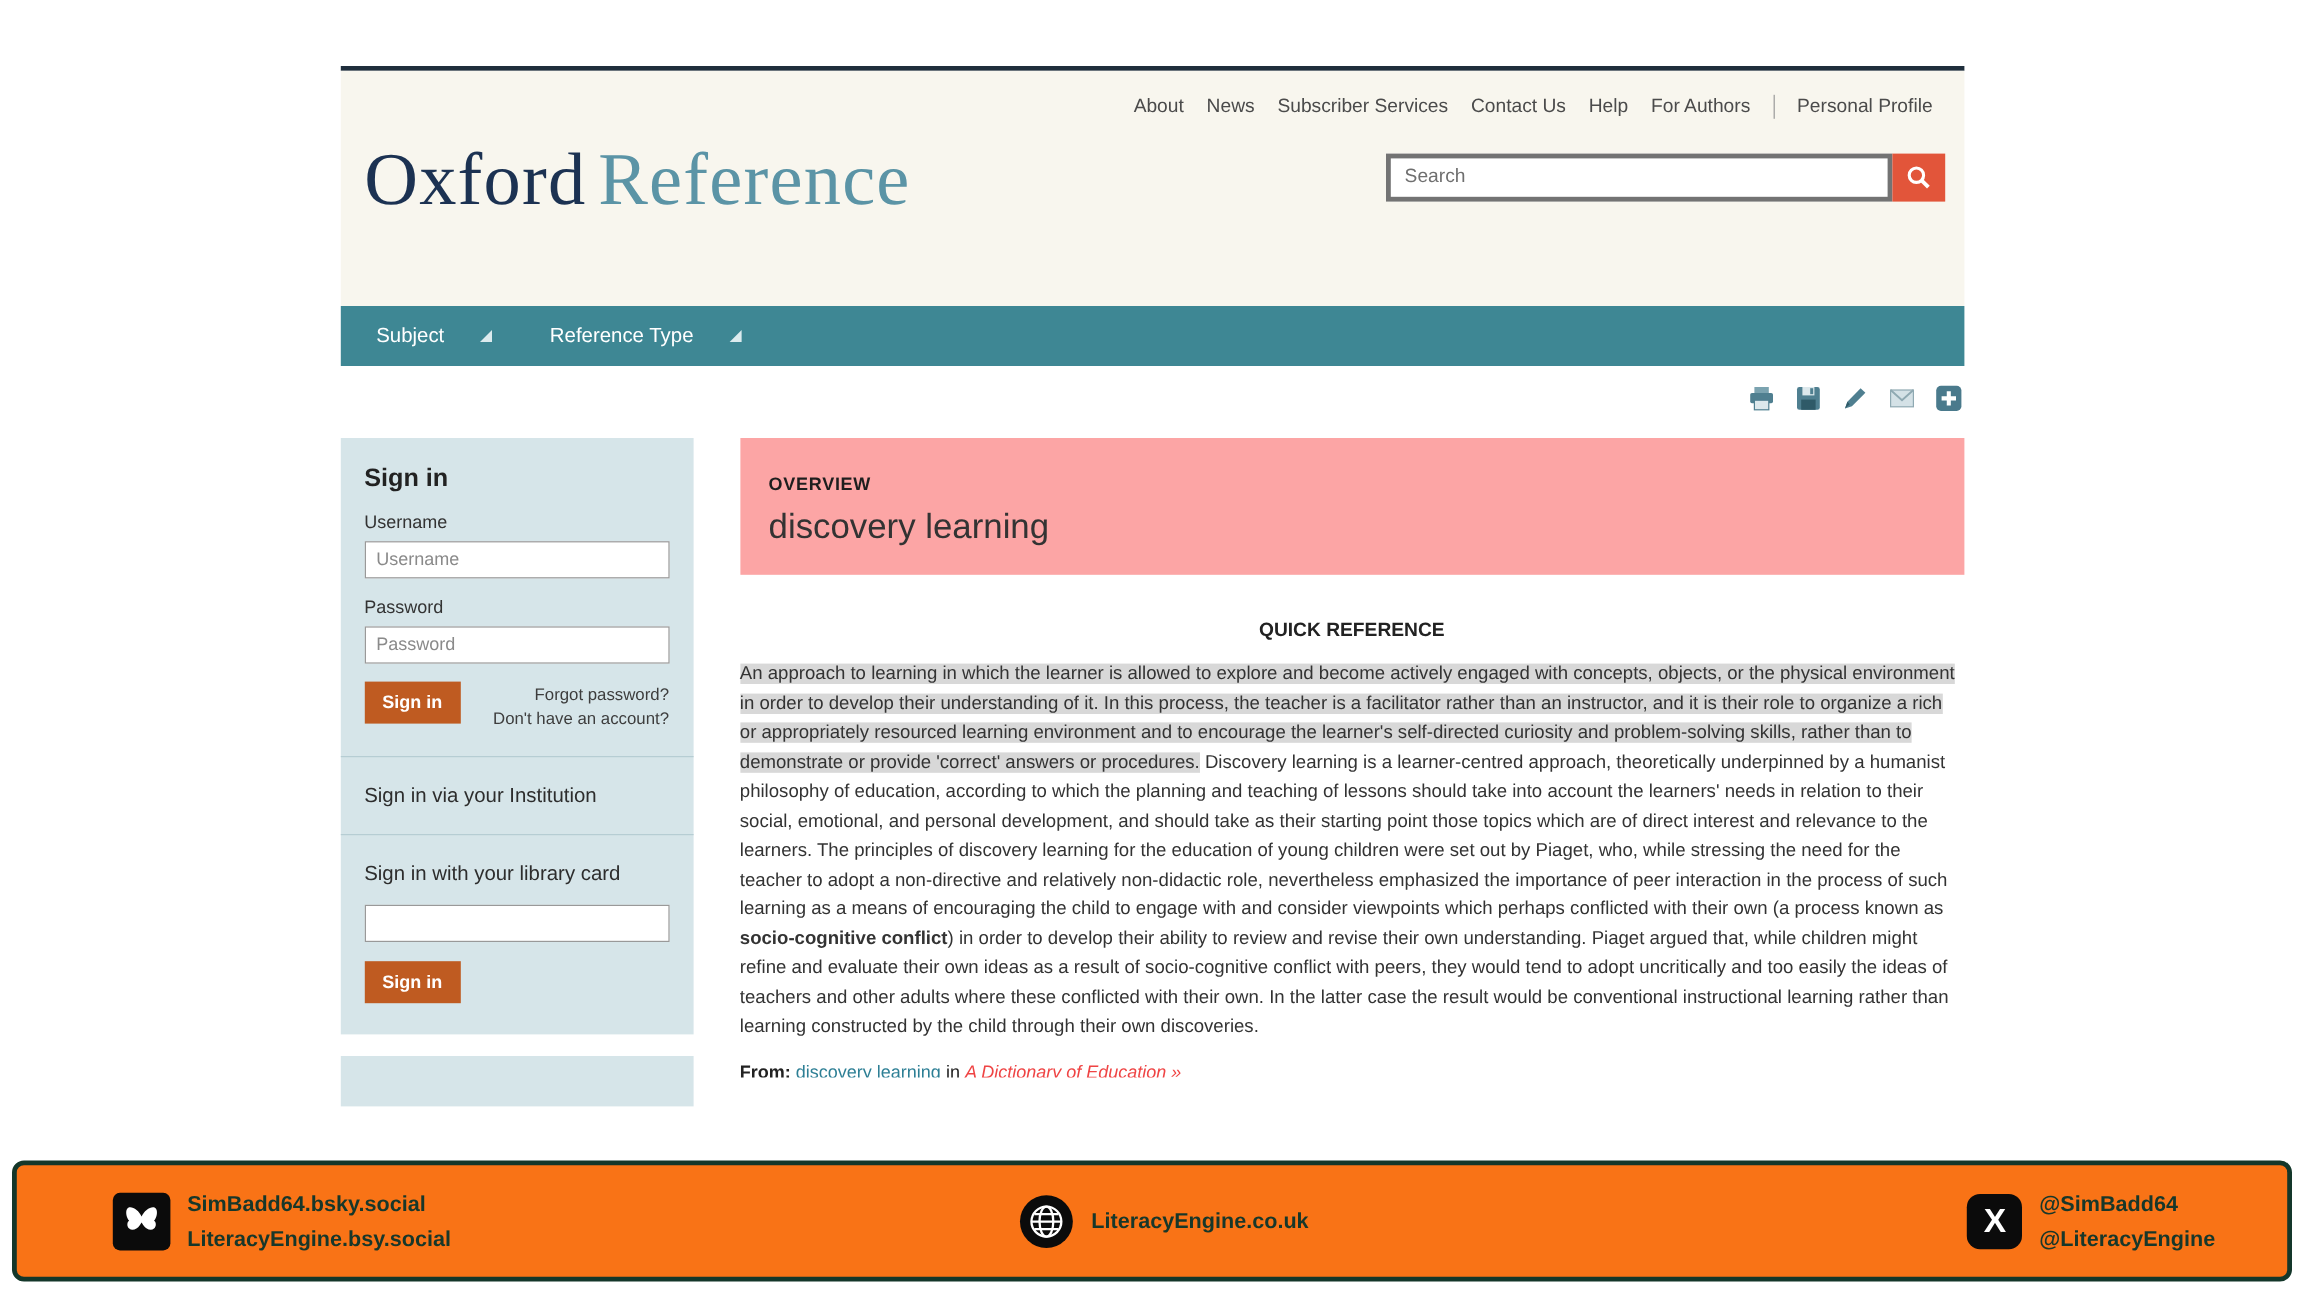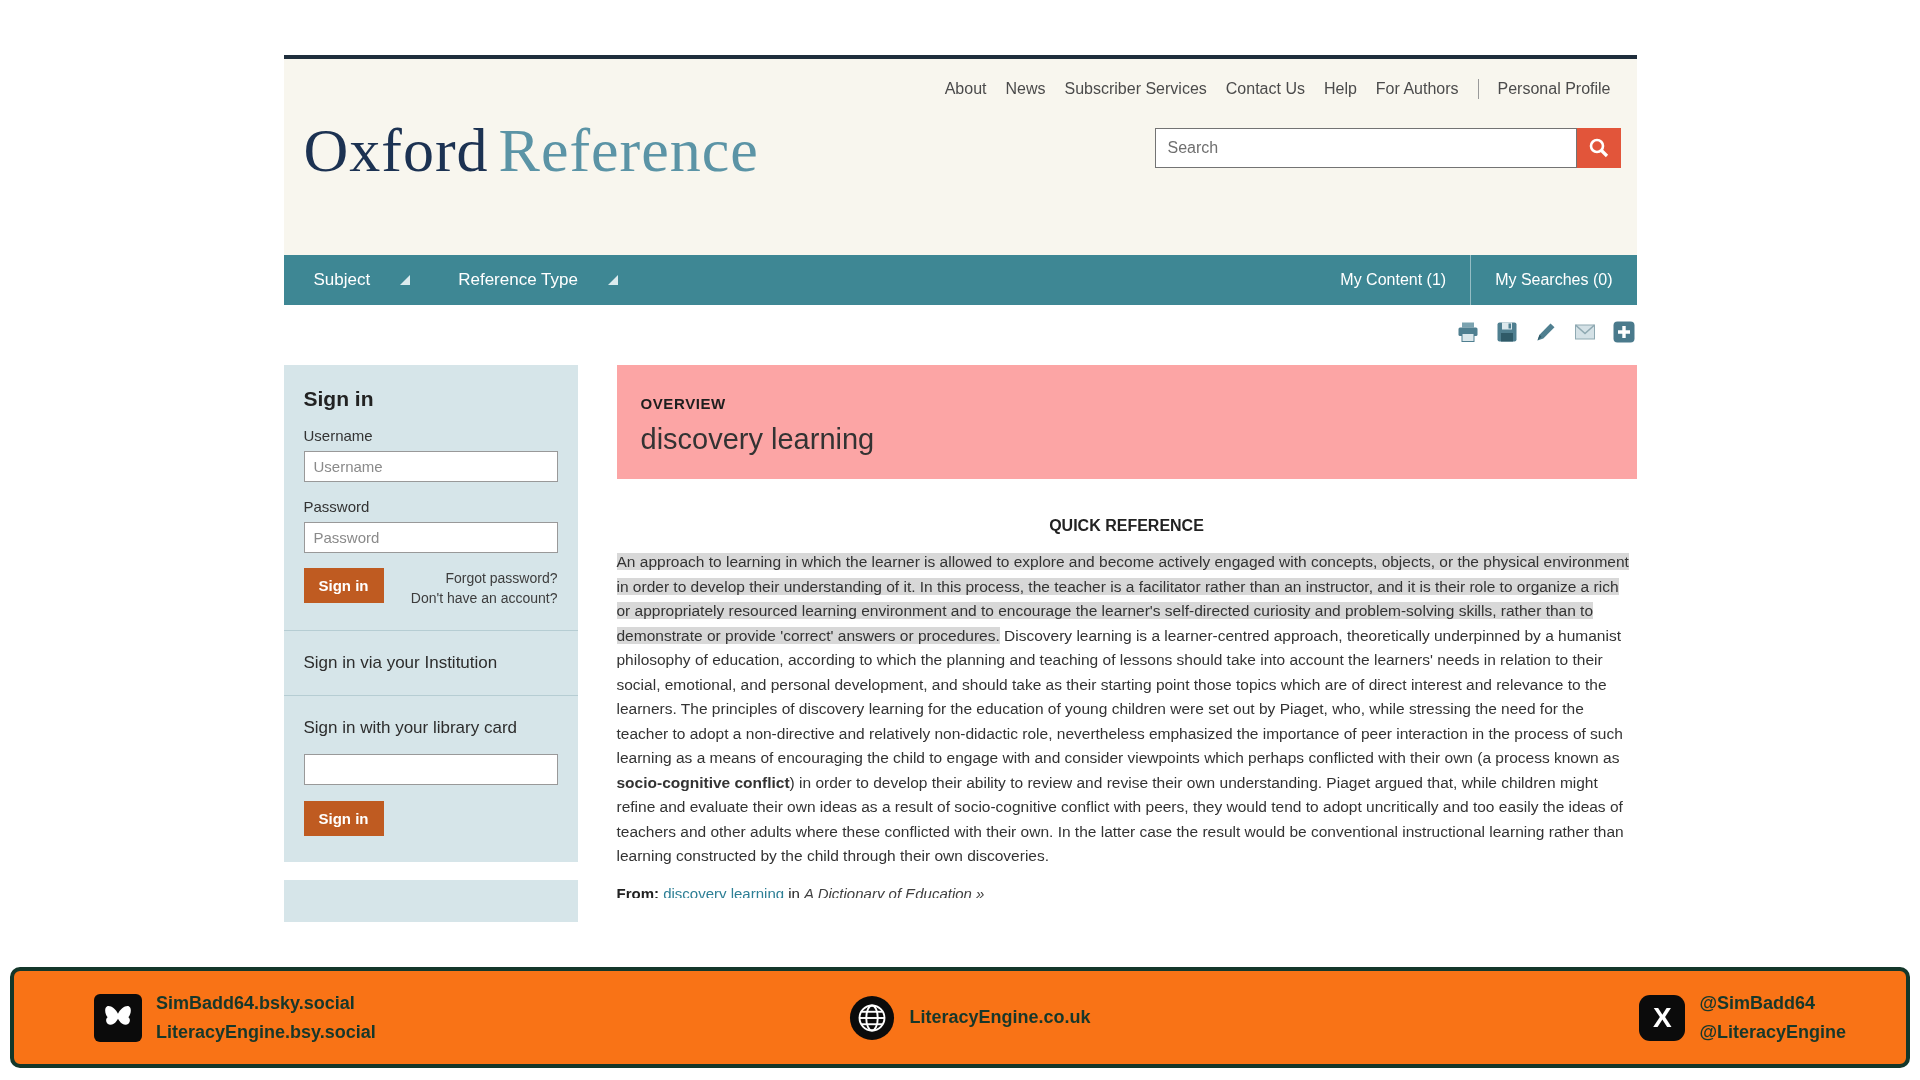--- a/index.html
+++ b/index.html
@@ -15,21 +15,21 @@
   .utility-nav { display:flex; justify-content:flex-end; align-items:center;
     gap:19px; padding:20px 26px 0 0; font-size:16px; color:#4b4b4b; }
   .utility-nav a { cursor:pointer; }
   .u-sep { width:1px; height:20px; background:#9a9a9a; }
   .header-main { display:flex; justify-content:space-between; align-items:center;
     padding:16px 16px 0 20px; }
   .logo { font-family:"Liberation Serif", serif; font-size:62px; letter-spacing:1px; cursor:pointer;text-align:right; }
   .logo .w1 { color:#1c3252; }
   .logo .w2 { color:#5b94a6; margin-left:10px; }
   .searchbar { display:flex; width:466px; margin-top:-6px; }
-  .search-input { flex:1; height:40px; border:1px solid #737373; padding:0 12px;
+  .search-input { flex:1; height:40px; border:4px solid #737373; padding:0 12px;
     font-size:16px; color:#333; background:#fff; }
   .search-input::placeholder { color:#6f6f6f; }
   .search-btn { width:44px; height:40px; background:#e2553a; border:none; cursor:pointer;
     display:flex; align-items:center; justify-content:center; }
 
   
   .navbar { background:#3e8794; height:50px; display:flex; align-items:stretch;
     color:#fff; font-size:17px; }
   .nav-item { display:flex; align-items:center; gap:30px; padding:0 24px; cursor:pointer; }
   .nav-item:first-child { padding-left:30px; }
@@ -70,21 +70,21 @@
   .overview-label { font-size:15px; font-weight:bold; letter-spacing:.6px; color:#1e1e1e; }
   .article-title { font-size:29px; font-weight:normal; color:#333; margin-top:11px; }
   .quick-ref-label { font-size:16px; font-weight:bold; color:#222; margin:38px 0 15px;text-align:center; }
   .paragraph { font-size:15.5px; line-height:24.5px; color:#333; }
   .hl { background:#d8d8d8; }
   .bold-term { font-weight:bold; }
   .from-clip { height:13px; overflow:hidden; margin-top:16px; }
   .from-line { font-size:15px; color:#222; }
   .from-line .lbl { font-weight:bold; }
   .from-line .lnk { color:#2d7f95; cursor:pointer; }
-  .from-line .src { color:#404040; font-style:italic; cursor:pointer; }
+  .from-line .src { color:#ef4444; font-style:italic; cursor:pointer; }
 
   
   .footer { position:absolute; left:10px; right:10px; top:967px; height:101px;
     background:#f97316; border:4px solid #14372a; border-radius:10px;
     display:flex; align-items:center; padding:0 60px 0 80px; }
   .f-zone { flex:1; display:flex; }
   .f-zone.center { justify-content:center; }
   .f-zone.right { justify-content:flex-end; }
   .f-group { display:flex; align-items:center; gap:14px; }
   .f-text { font-size:18px; font-weight:bold; color:#17372a; line-height:29px; }
@@ -132,25 +132,20 @@
 
     <div class="navbar">
       <div class="nav-item">
         <span>Subject</span>
         <span class="tri"></span>
       </div>
       <div class="nav-item">
         <span>Reference Type</span>
         <span class="tri"></span>
       </div>
-      <div class="nav-right">
-        <div class="r-item">My Content (1)</div>
-        <div class="nav-divider"></div>
-        <div class="r-item">My Searches (0)</div>
-      </div>
     </div>
 
     <div class="toolbar">
       <button class="tool-btn">
         <span style="display:flex">
           <svg width="24" height="24" viewBox="0 0 24 24">
             <rect x="6" y="2.5" width="12" height="5" fill="#7ba3b0"></rect>
             <rect x="2.5" y="7.5" width="19" height="8.5" rx="1.5" fill="#4f7f90"></rect>
             <rect x="6" y="13.5" width="12" height="8" fill="#dce8ec" stroke="#4f7f90"></rect>
           </svg>

